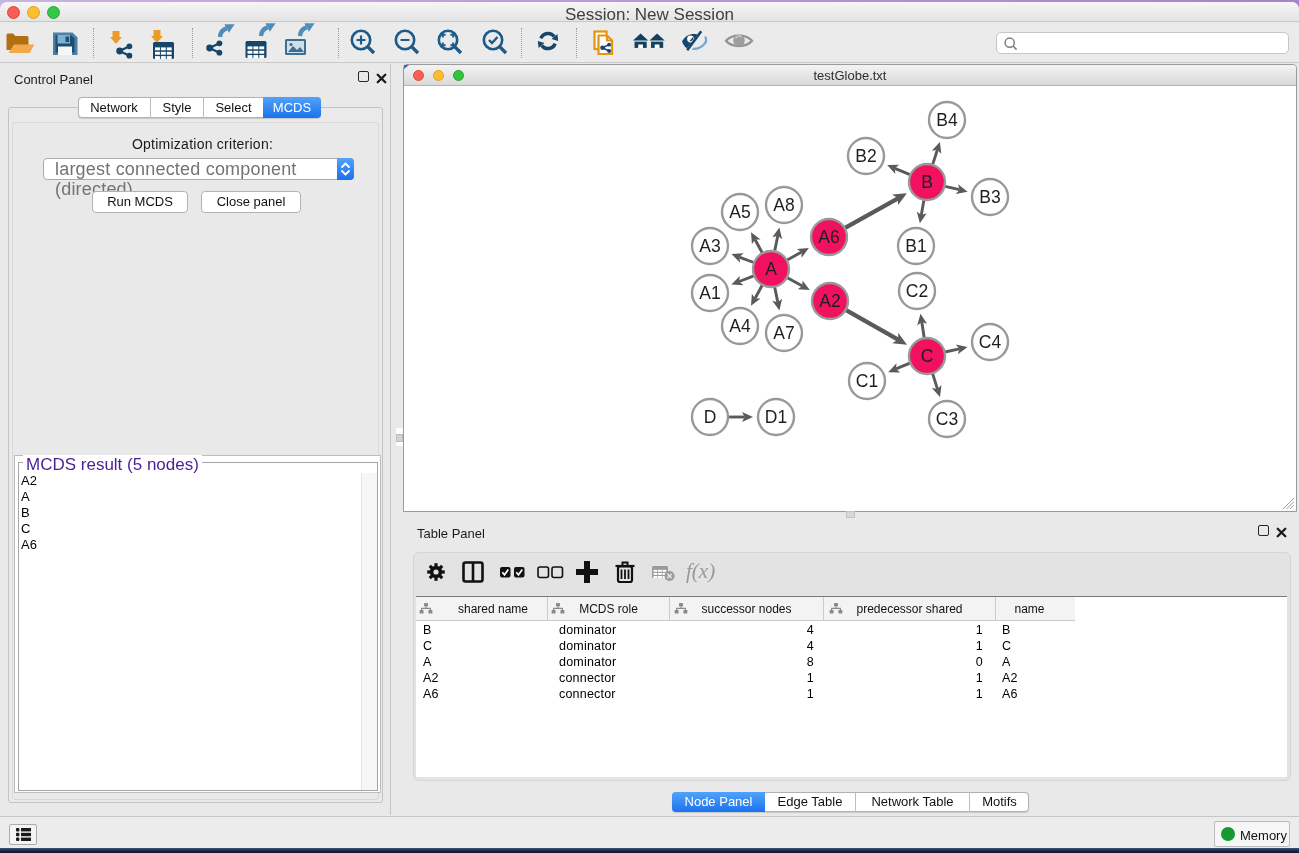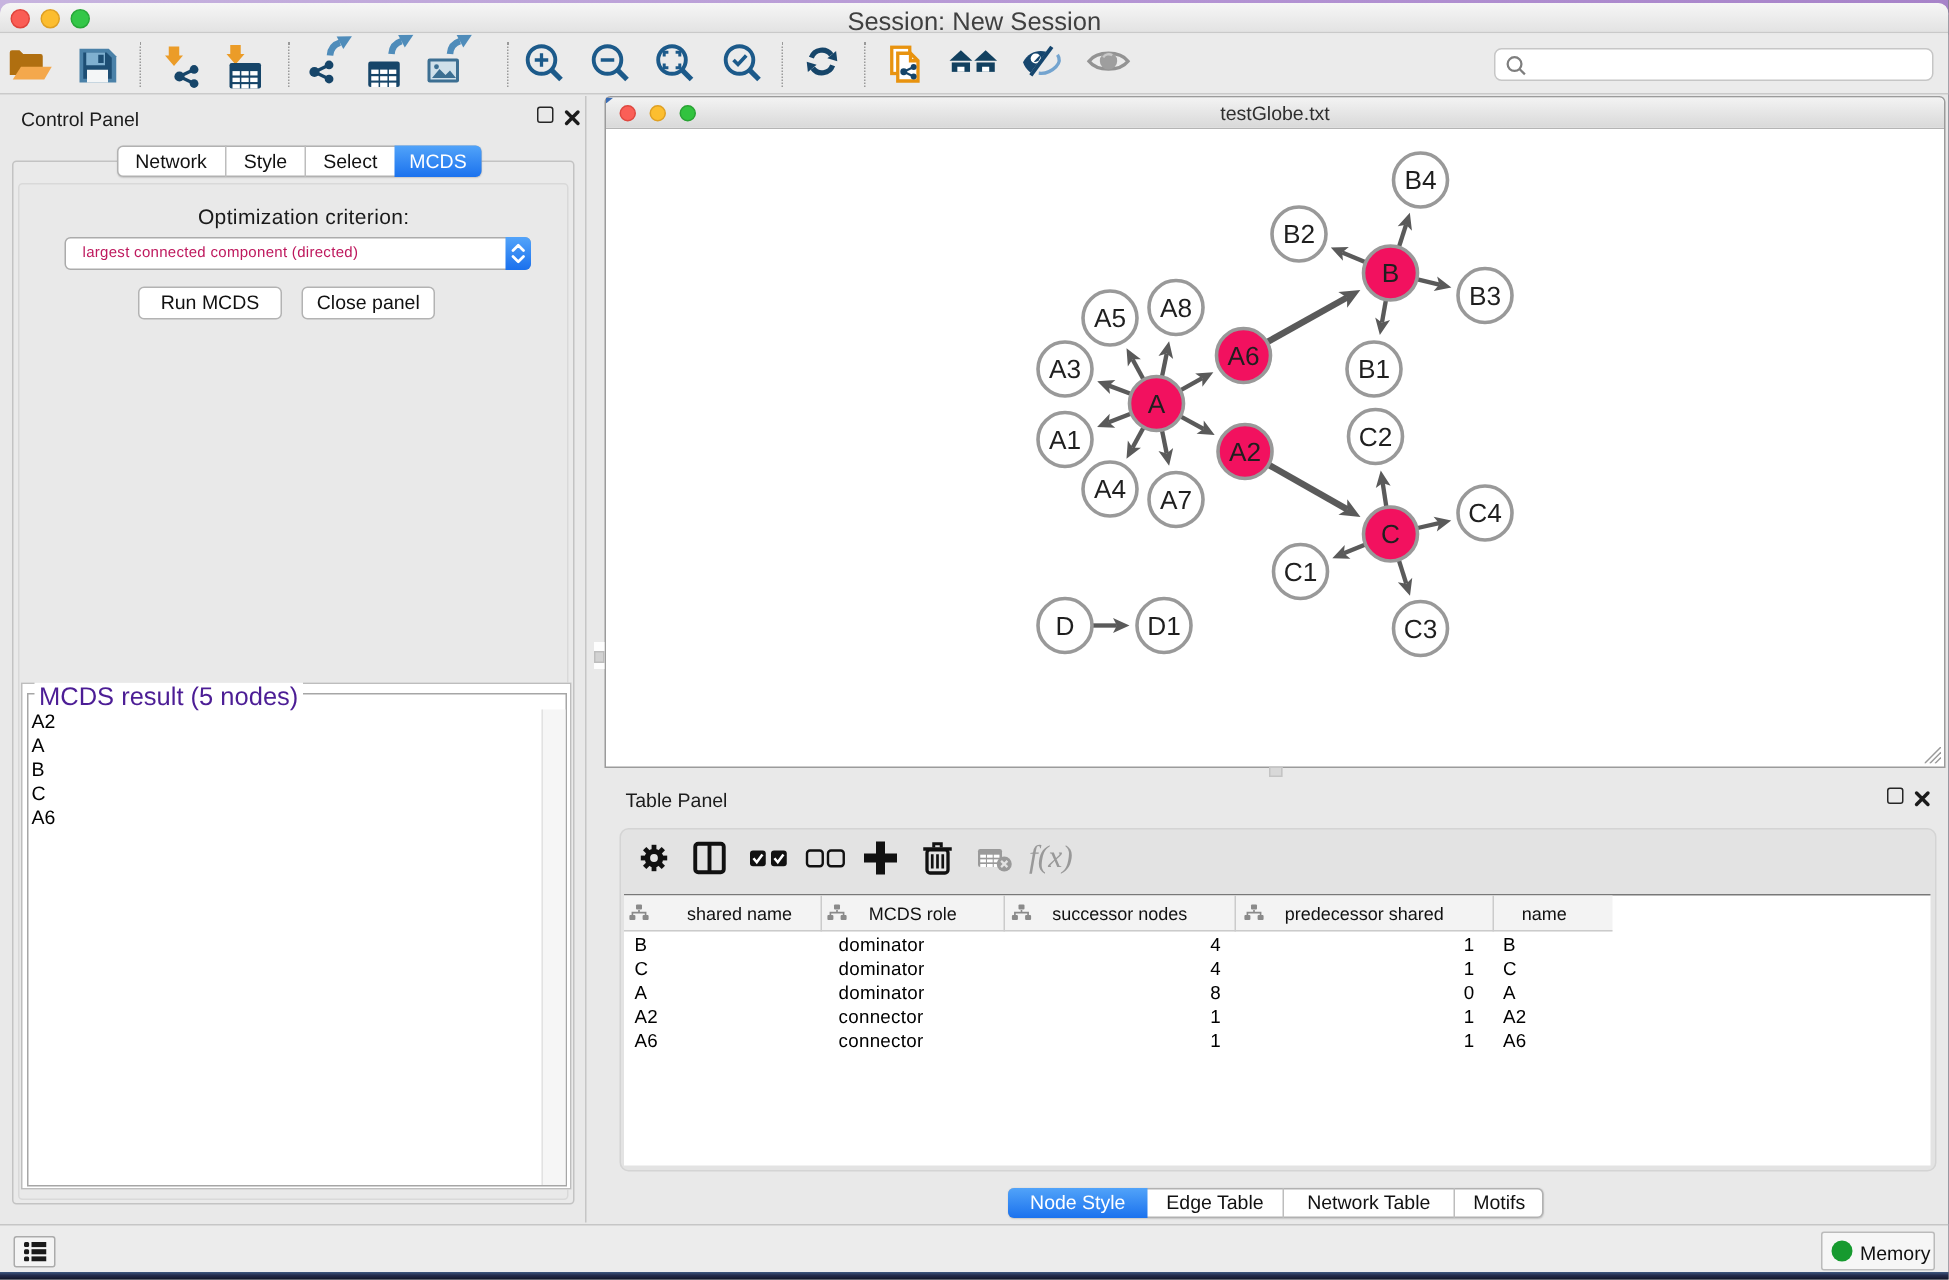--- a/index.html
+++ b/index.html
@@ -181,27 +181,27 @@
 
   <div class="abs" style="left:78px;top:95px;width:243px;height:21px;background:#fff;border:1px solid #b1b1b1;border-radius:4px;box-shadow:0 0.5px 1px rgba(0,0,0,.15)"></div>
   <div class="abs" style="left:78px;top:95px;width:243px;height:21px;font-size:13px;color:#111">
     <span class="abs" style="left:0;top:0;width:72px;text-align:center;line-height:21px">Network</span>
     <span class="abs" style="left:72px;top:0;width:53px;text-align:center;line-height:21px;border-left:1px solid #bdbdbd">Style</span>
     <span class="abs" style="left:125px;top:0;width:60px;text-align:center;line-height:21px;border-left:1px solid #bdbdbd">Select</span>
     <span class="abs" style="left:185px;top:0;width:58px;text-align:center;line-height:21px;background:linear-gradient(#51a3f9,#1b72ee);color:#fff;border-radius:0 4px 4px 0">MCDS</span>
   </div>
 
   <div class="abs" style="left:7px;top:134px;width:391px;text-align:center;font-size:14px;letter-spacing:0.25px;color:#1a1a1a">Optimization criterion:</div>
-  <div class="abs" style="left:43px;top:156px;width:311px;height:22px;background:#fff;border:1px solid #ababab;border-radius:4px;font-size:10px;letter-spacing:0.2px;color:#be185d;line-height:20px;padding-left:11px">largest connected component (directed)</div>
+  <div class="abs" style="left:43px;top:156px;width:311px;height:22px;background:#fff;border:1px solid #ababab;border-radius:4px;font-size:18px;letter-spacing:0.2px;color:#737373;line-height:20px;padding-left:11px">largest connected component (directed)</div>
   <div class="abs" style="left:337px;top:156px;width:17px;height:22px;background:linear-gradient(#53a4fa,#1a70ed);border-radius:0 4px 4px 0"></div>
   <svg class="abs" style="left:340px;top:159px" width="11" height="16" viewBox="0 0 11 16">
       <path d="M 2 6 L 5.5 2.5 L 9 6 M 2 10 L 5.5 13.5 L 9 10" stroke="#fff" stroke-width="1.8" fill="none" stroke-linecap="round" stroke-linejoin="round"></path>
     </svg>
   <div class="abs" style="left:92px;top:189px;width:96px;height:22px;background:#fff;border:1px solid #b3b3b3;border-radius:4px;text-align:center;line-height:20px;font-size:13px;color:#111">Run MCDS</div>
-  <div class="abs" style="left:201px;top:189px;width:89px;height:22px;background:#fff;border:1px solid #b3b3b3;border-radius:4px;text-align:center;line-height:20px;font-size:13px;color:#111">Close panel</div>
+  <div class="abs" style="left:201px;top:189px;width:100px;height:22px;background:#fff;border:1px solid #b3b3b3;border-radius:4px;text-align:center;line-height:20px;font-size:13px;color:#111">Close panel</div>
 
   <div class="abs" style="left:14px;top:453px;width:367px;height:338px;background:#fff;border:1px solid #bdbdbd"></div>
   <div class="abs" style="left:18px;top:460px;width:360px;height:329px;border:1px solid #a6a6a6"></div>
   <div class="abs" style="left:23px;top:453px;padding:0 3px;background:#fff;font-size:17px;color:#4c1d95">MCDS result (5 nodes)</div>
   <div class="abs" style="left:361px;top:471px;width:16px;height:317px;background:#f6f6f6;border-left:1px solid #e2e2e2"></div>
   <div class="abs" style="left:21px;top:471px;font-size:13px;color:#000;line-height:16px">A2<br>A<br>B<br>C<br>A6</div>
 
   <div class="abs" style="left:403px;top:62px;width:894px;height:448px;border:1px solid #9b9b9b;border-radius:4px 4px 0 0;background:#fff">
     <div class="abs" style="left:0;top:0;width:892px;height:21px;background:linear-gradient(#f3f3f3,#d9d9d9);border-bottom:1px solid #b4b4b4;border-radius:4px 4px 0 0"></div>
     <div class="abs" style="left:0;top:0;width:5px;height:4px;background:#3a6cb4;clip-path:polygon(0 0,100% 0,0 100%)"></div>
@@ -446,21 +446,21 @@
     <div style="position:absolute;left:416px;top:685px;width:871px;height:16px;font-size:12.5px;letter-spacing:0.2px;color:#000">
       <span style="position:absolute;left:7px">A6</span>
       <span style="position:absolute;left:143px">connector</span>
       <span style="position:absolute;left:253px;width:145px;text-align:right">1</span>
       <span style="position:absolute;left:407px;width:160px;text-align:right">1</span>
       <span style="position:absolute;left:586px">A6</span>
     </div>
 
   <div class="abs" style="left:672px;top:790px;width:357px;height:20px;background:#fff;border:1px solid #b1b1b1;border-radius:4px;box-shadow:0 0.5px 1px rgba(0,0,0,.15)"></div>
   <div class="abs" style="left:672px;top:790px;width:357px;height:20px;font-size:13px;color:#111">
-    <span class="abs" style="left:0;top:0;width:93px;text-align:center;line-height:20px;background:linear-gradient(#51a3f9,#1b72ee);color:#fff;border-radius:4px 0 0 4px">Node Style</span>
+    <span class="abs" style="left:0;top:0;width:93px;text-align:center;line-height:20px;background:linear-gradient(#51a3f9,#1b72ee);color:#fff;border-radius:4px 0 0 4px">Node Panel</span>
     <span class="abs" style="left:93px;top:0;width:90px;text-align:center;line-height:20px">Edge Table</span>
     <span class="abs" style="left:183px;top:0;width:114px;text-align:center;line-height:20px;border-left:1px solid #bdbdbd">Network Table</span>
     <span class="abs" style="left:297px;top:0;width:60px;text-align:center;line-height:20px;border-left:1px solid #bdbdbd">Motifs</span>
   </div>
 
   <div class="abs" style="left:0;top:814px;width:1299px;height:32px;background:#ececec;border-top:1px solid #c6c6c6"></div>
   <div class="abs" style="left:9px;top:822px;width:28px;height:21px;background:#f4f4f4;border:1px solid #ababab;border-radius:2px"></div>
   <svg class="abs" style="left:16px;top:826px" width="15" height="13" viewBox="0 0 15 13">
       <g fill="#1a1a1a">
         <rect x="0" y="0" width="3.4" height="3.4" rx="1"></rect>

